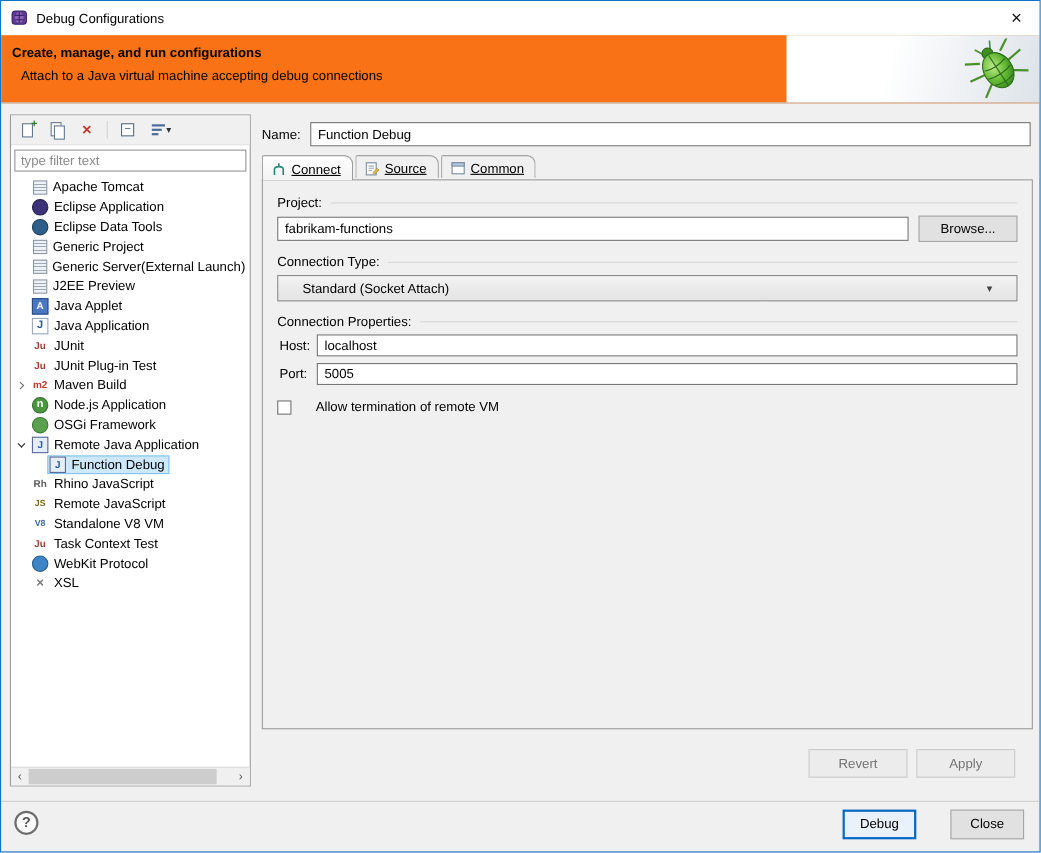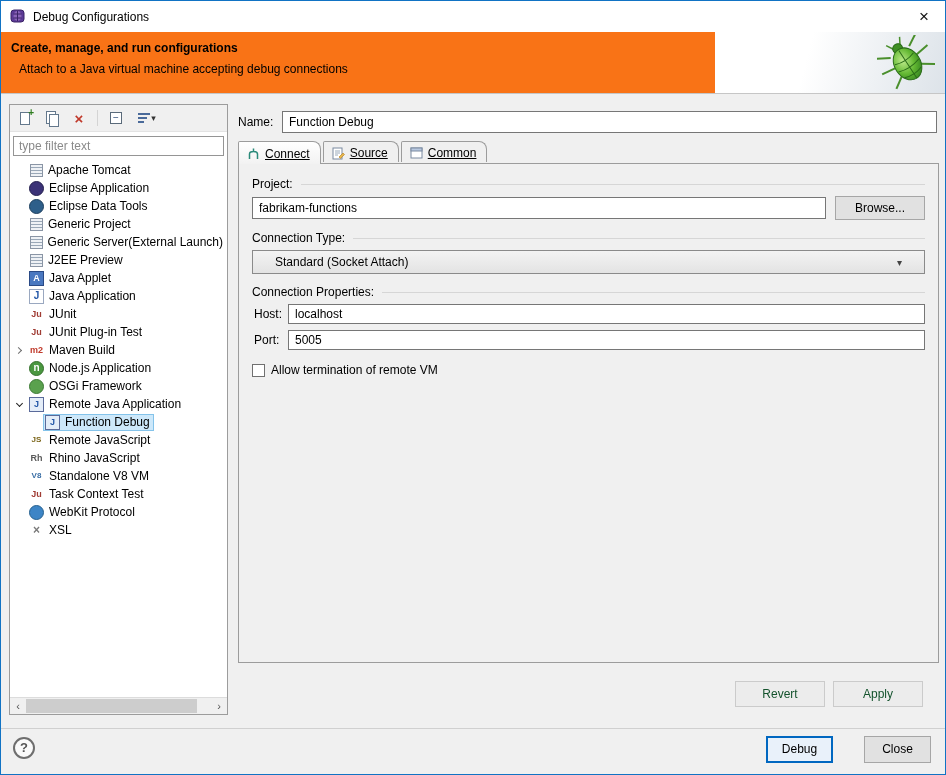--- a/index.html
+++ b/index.html
@@ -88,26 +88,26 @@
   .project-input { flex:1; margin-right:9px; }
   .browse-btn { width:90px; height:24px; background:#e1e1e1; border:1px solid #a6a6a6;
     text-align:center; line-height:22px; font-size:12px; }
   .select-box { height:24px; border:1px solid #8a8a8a; background:linear-gradient(#f3f3f3,#e3e3e3);
     display:flex; align-items:center; padding:0 22px; margin:1px 0 11px; }
   .select-box .sel-arrow { margin-left:auto; color:#444; font-size:10px; }
   .hp-row { display:flex; align-items:center; margin:4px 0 6px; padding-left:2px; }
   .hp-row label { width:34px; }
   .hp-row input { flex:1; height:20px; border:1px solid #767676; padding:1px 6px; background:#fff;
     font:12px "Liberation Sans","DejaVu Sans",sans-serif; }
-  .cb-row { display:flex; align-items:center; gap:6px; margin-top:13px; }
+  .cb-row { display:flex; align-items:center; gap:22px; margin-top:13px; }
   .checkbox { width:13px; height:13px; border:1px solid #707070; background:#fff; flex:none; }
 
   .ra { position:absolute; bottom:12px; right:16px; display:flex; gap:8px; }
   .btn-disabled { width:90px; height:26px; background:#ececec; border:1px solid #cbcbcb;
-    color:#14532d; text-align:center; line-height:24px; font-size:12px; }
+    color:#737373; text-align:center; line-height:24px; font-size:12px; }
 
   
   #footer-sep { position:absolute; left:0; right:0; top:727px; border-top:1px solid #d0d0d0; }
   #help-btn { position:absolute; left:12px; top:736px; width:22px; height:22px; border:2px solid #6e6e6e;
     border-radius:50%; text-align:center; line-height:18px; font-weight:bold; color:#555; font-size:13px; background:#fafafa; }
   .footer-btn { position:absolute; top:735px; width:67px; height:27px; text-align:center; line-height:25px; font-size:12px; }
   #debug-btn { right:112px; background:#e9f1fa; border:2px solid #0067c0; line-height:23px; }
   #close-btn { right:14px; background:#e1e1e1; border:1px solid #a6a6a6; }
 </style>
 </head>
@@ -310,30 +310,30 @@
         <span class="exp"></span>
         <span class="sel selected">
           <span class="ticon" style="color: rgb(36, 88, 168); background: rgb(228, 237, 248); border: 1px solid rgb(90, 106, 154); font-size: 9px; font-weight: bold;">J</span>
           <span class="tlabel">Function Debug</span>
         </span>
       </div>
       <div class="tree-row">
         <span style="width: 2px;"></span>
         <span class="exp"></span>
         <span class="sel">
+          <span class="ticon" style="color: rgb(90, 90, 90); font-size: 9px; font-weight: bold;">Rh</span>
+          <span class="tlabel">Rhino JavaScript</span>
+        </span>
+      </div>
+      <div class="tree-row">
+        <span style="width: 2px;"></span>
+        <span class="exp"></span>
+        <span class="sel">
           <span class="ticon" style="color: rgb(122, 100, 24); font-size: 8px; font-weight: bold;">JS</span>
           <span class="tlabel">Remote JavaScript</span>
-        </span>
-      </div>
-      <div class="tree-row">
-        <span style="width: 2px;"></span>
-        <span class="exp"></span>
-        <span class="sel">
-          <span class="ticon" style="color: rgb(90, 90, 90); font-size: 9px; font-weight: bold;">Rh</span>
-          <span class="tlabel">Rhino JavaScript</span>
         </span>
       </div>
       <div class="tree-row">
         <span style="width: 2px;"></span>
         <span class="exp"></span>
         <span class="sel">
           <span class="ticon" style="color: rgb(58, 110, 165); font-size: 8px; font-weight: bold;">V8</span>
           <span class="tlabel">Standalone V8 VM</span>
         </span>
       </div>

